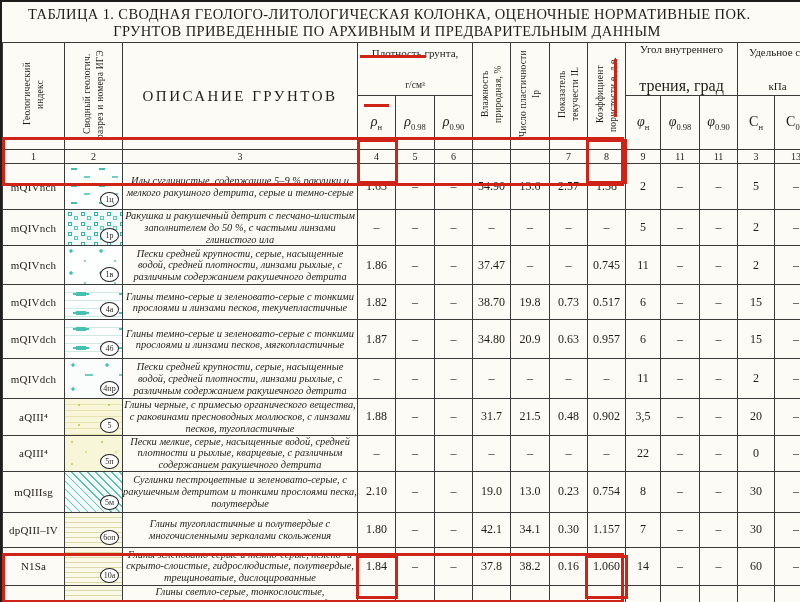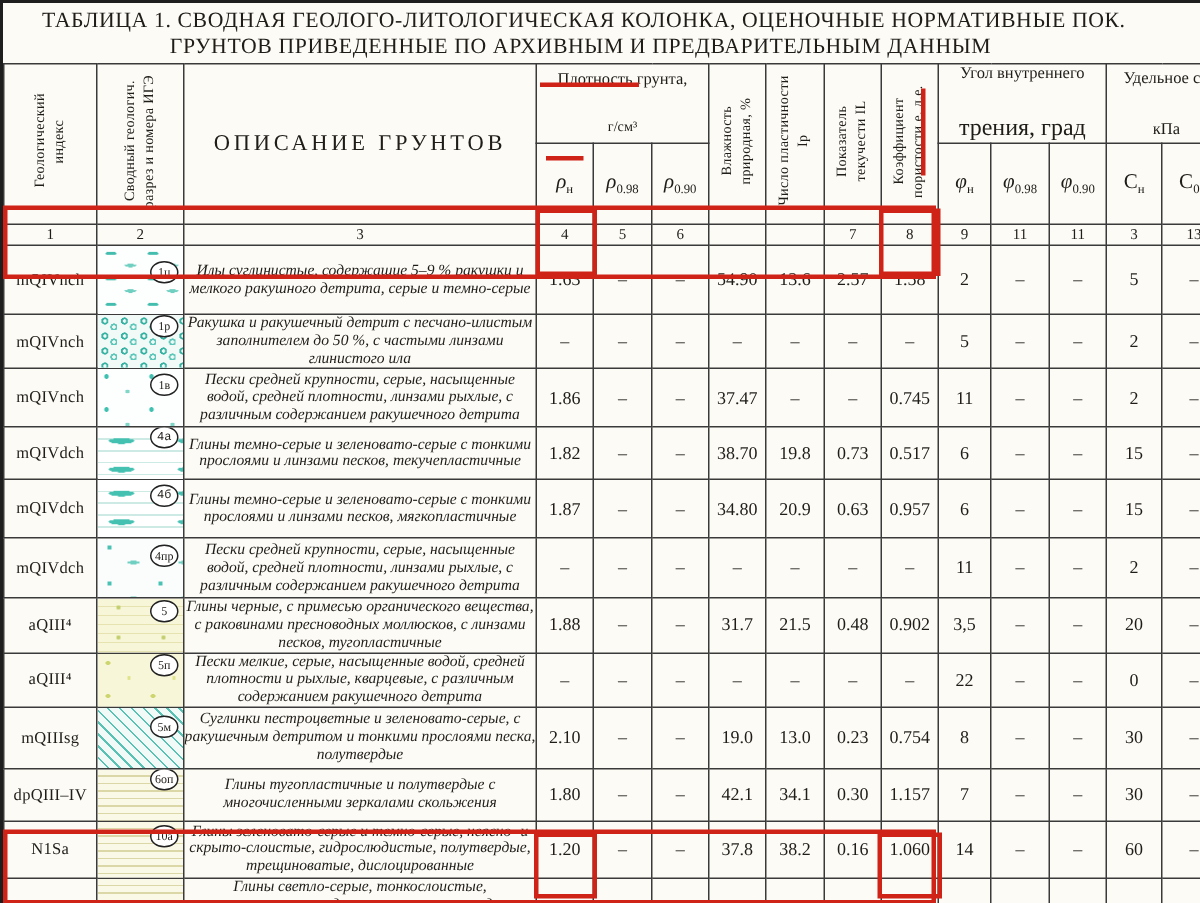--- a/index.html
+++ b/index.html
@@ -31,42 +31,42 @@
   th.sym{font-size:14px; font-style:italic;}
   th.sym sub{font-size:8.5px; font-style:normal;}
   tr.hrC td{font-size:10px; line-height:12px;}
 
   td.c-index{font-size:11px; letter-spacing:.2px;}
   td.c-lith{position:relative;}
   td.c-desc{font-style:italic; font-size:10.4px; line-height:1.13; padding:1px 3px;}
   td.c-val{font-size:12px;}
 
   .ige-badge{
-    position:absolute; right:3px; bottom:20px; min-width:13px; height:13px;
+    position:absolute; right:3px; bottom:2px; min-width:13px; height:13px;
     border:1px solid #222; border-radius:50%; background:#fff;
     font-size:8px; line-height:13px; padding:0 2px; font-style:normal;
   }
 
   
   .lith-silt{background-color:#fdfefe;background-image:
     radial-gradient(ellipse 4.5px 1.3px at 9px 5px,#43bdae 85%,transparent 86%),
     radial-gradient(ellipse 4.5px 1.3px at 22px 13px,#6fcfc1 85%,transparent 86%);
     background-size:28px 17px;}
   .lith-shell{background-color:#f2faf8;background-image:
     radial-gradient(circle at 5px 4px,transparent 1px,#35b2a2 1.3px 2.3px,transparent 2.5px),
     radial-gradient(circle at 11px 8px,transparent 1px,#5cc6b8 1.3px 2.3px,transparent 2.5px);
     background-size:13px 10px;}
   .lith-sand{background-color:#fdfefe;background-image:
     radial-gradient(circle 1.7px at 6px 5px,#3fc0b1 90%,transparent),
     radial-gradient(circle 1.4px at 20px 15px,#7fd6c9 90%,transparent);
     background-size:30px 22px;}
   .lith-lenses{background-color:#ffffff;background-image:
     radial-gradient(ellipse 10px 2.2px at 16px 9px,#45c1b2 85%,transparent 86%),
     repeating-linear-gradient(180deg,transparent 0 7px,#cdeae4 7px 8px);
-    background-size:46px 19px,auto;font-family:Liberation Mono, monospace;}
+    background-size:46px 19px,auto;}
   .lith-sandt{background-color:#fbfdfc;background-image:
     radial-gradient(circle 1.7px at 8px 6px,#49c2b3 90%,transparent),
     radial-gradient(ellipse 5px 1.3px at 24px 16px,#6fcfc1 85%,transparent 86%);
     background-size:34px 24px;}
   .lith-clayorg{background-color:#f8f6d8;background-image:
     radial-gradient(circle 1.5px at 14px 6px,#c2cf6e 90%,transparent),
     repeating-linear-gradient(180deg,transparent 0 5px,#e7e3b0 5px 6px);
     background-size:30px 20px,auto;}
   .lith-sandy{background-color:#f8f6d8;background-image:
     radial-gradient(circle 1.6px at 7px 6px,#cdd66e 90%,transparent),
@@ -349,21 +349,21 @@
       <td class="c-val">–</td>
       <td class="c-val">30</td>
       <td class="c-val">–</td>
     </tr>
         <tr style="height: 38px;">
       <td class="c-index">N1Sa</td>
       <td class="c-lith lith-ruled">
             <span class="ige-badge">10а</span>
           </td>
       <td class="c-desc">Глины зеленовато-серые и темно-серые, неясно- и скрыто-слоистые, гидрослюдистые, полутвердые, трещиноватые, дислоцированные</td>
-      <td class="c-val">1.20</td>
+      <td class="c-val">1.84</td>
       <td class="c-val">–</td>
       <td class="c-val">–</td>
       <td class="c-val">37.8</td>
       <td class="c-val">38.2</td>
       <td class="c-val">0.16</td>
       <td class="c-val">1.060</td>
       <td class="c-val">14</td>
       <td class="c-val">–</td>
       <td class="c-val">–</td>
       <td class="c-val">60</td>

